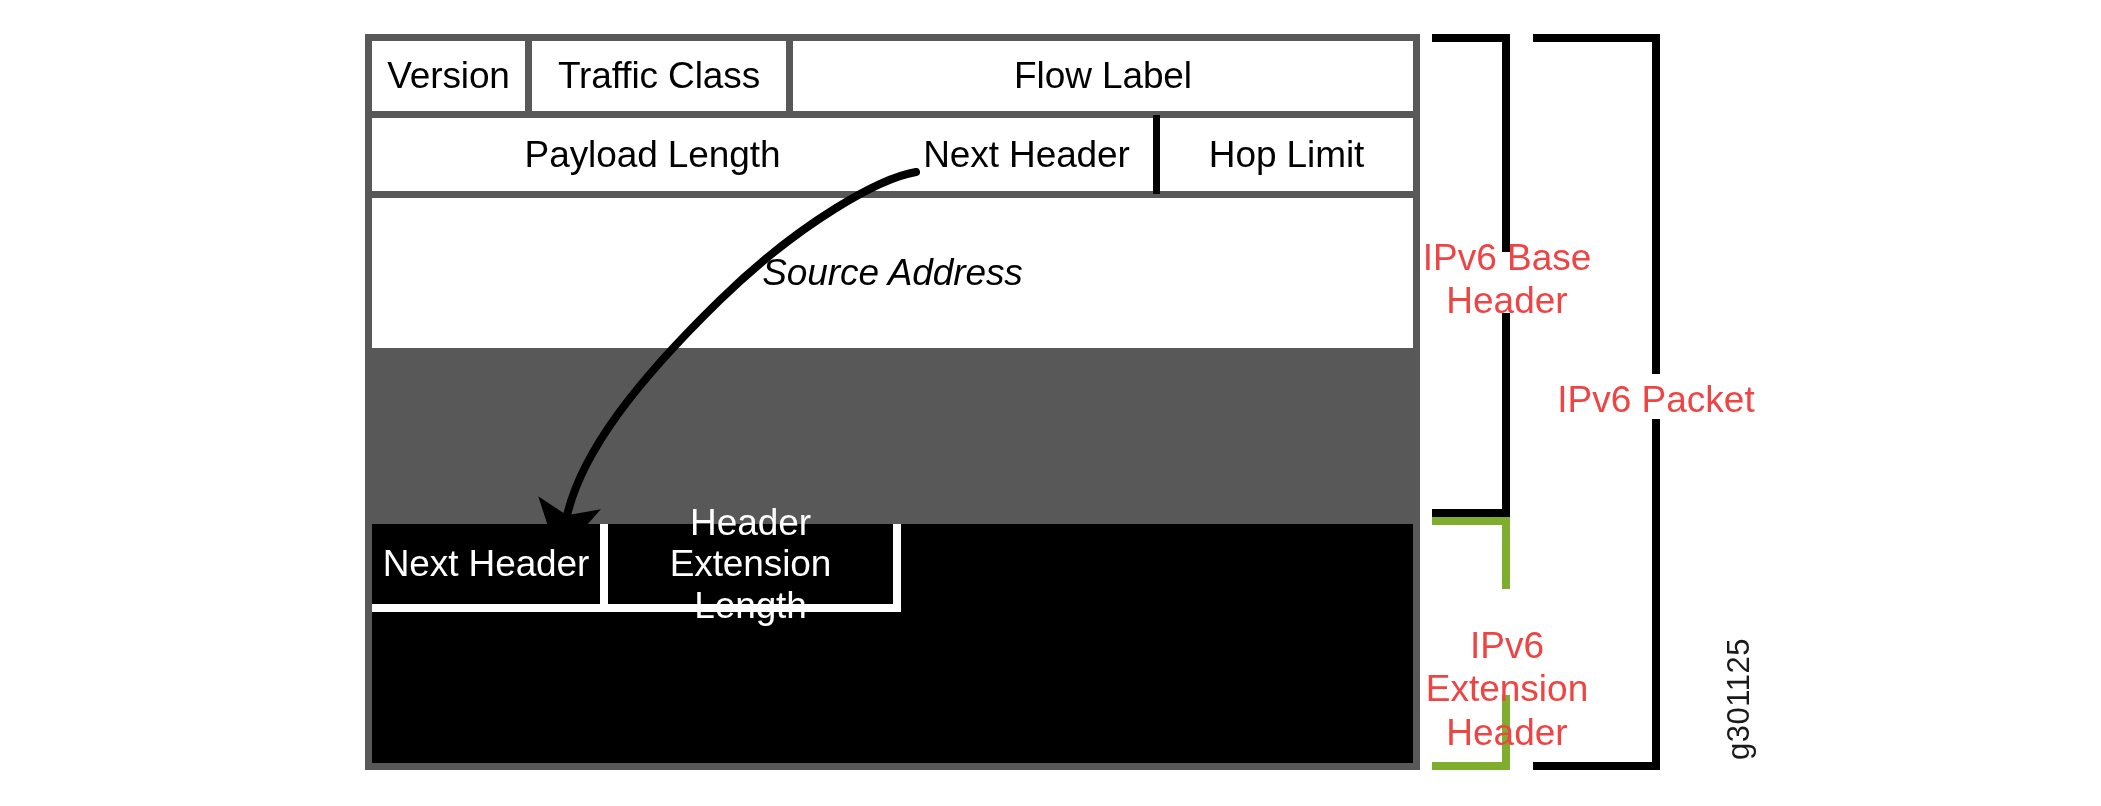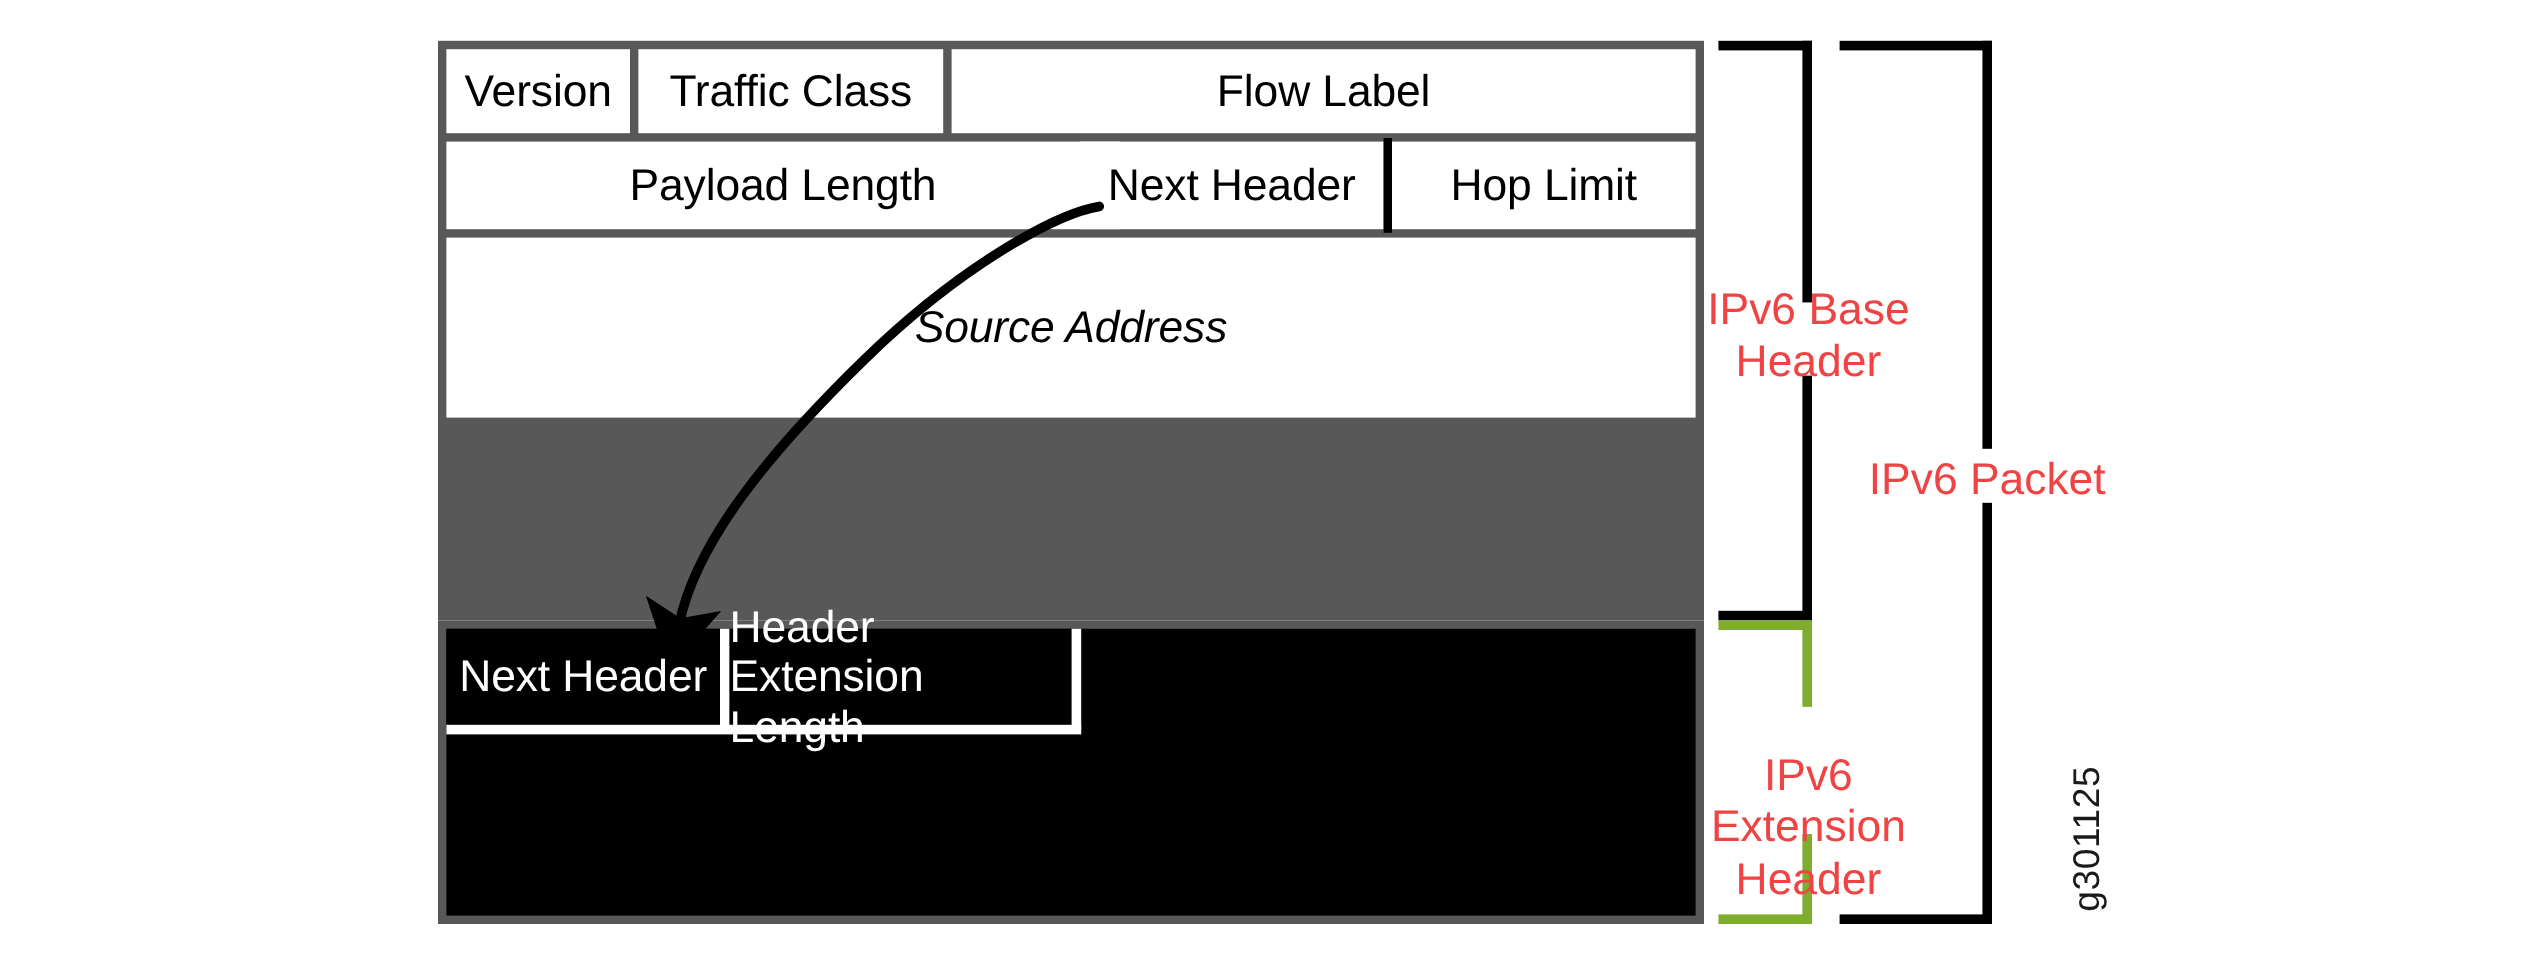--- a/index.html
+++ b/index.html
@@ -20,21 +20,21 @@
     overflow: hidden;
   }
 
   
   .cell {
     position: absolute;
     box-sizing: border-box;
     display: flex;
     align-items: center;
     justify-content: center;
-    text-align: left;
+    text-align: center;
     line-height: 1.12;
     color: #000000;
     font-size: 37px;
     letter-spacing: -0.1px;
     white-space: pre-line;
   }
   .cell.white {
     background: #ffffff;
   }
   .cell.green {

